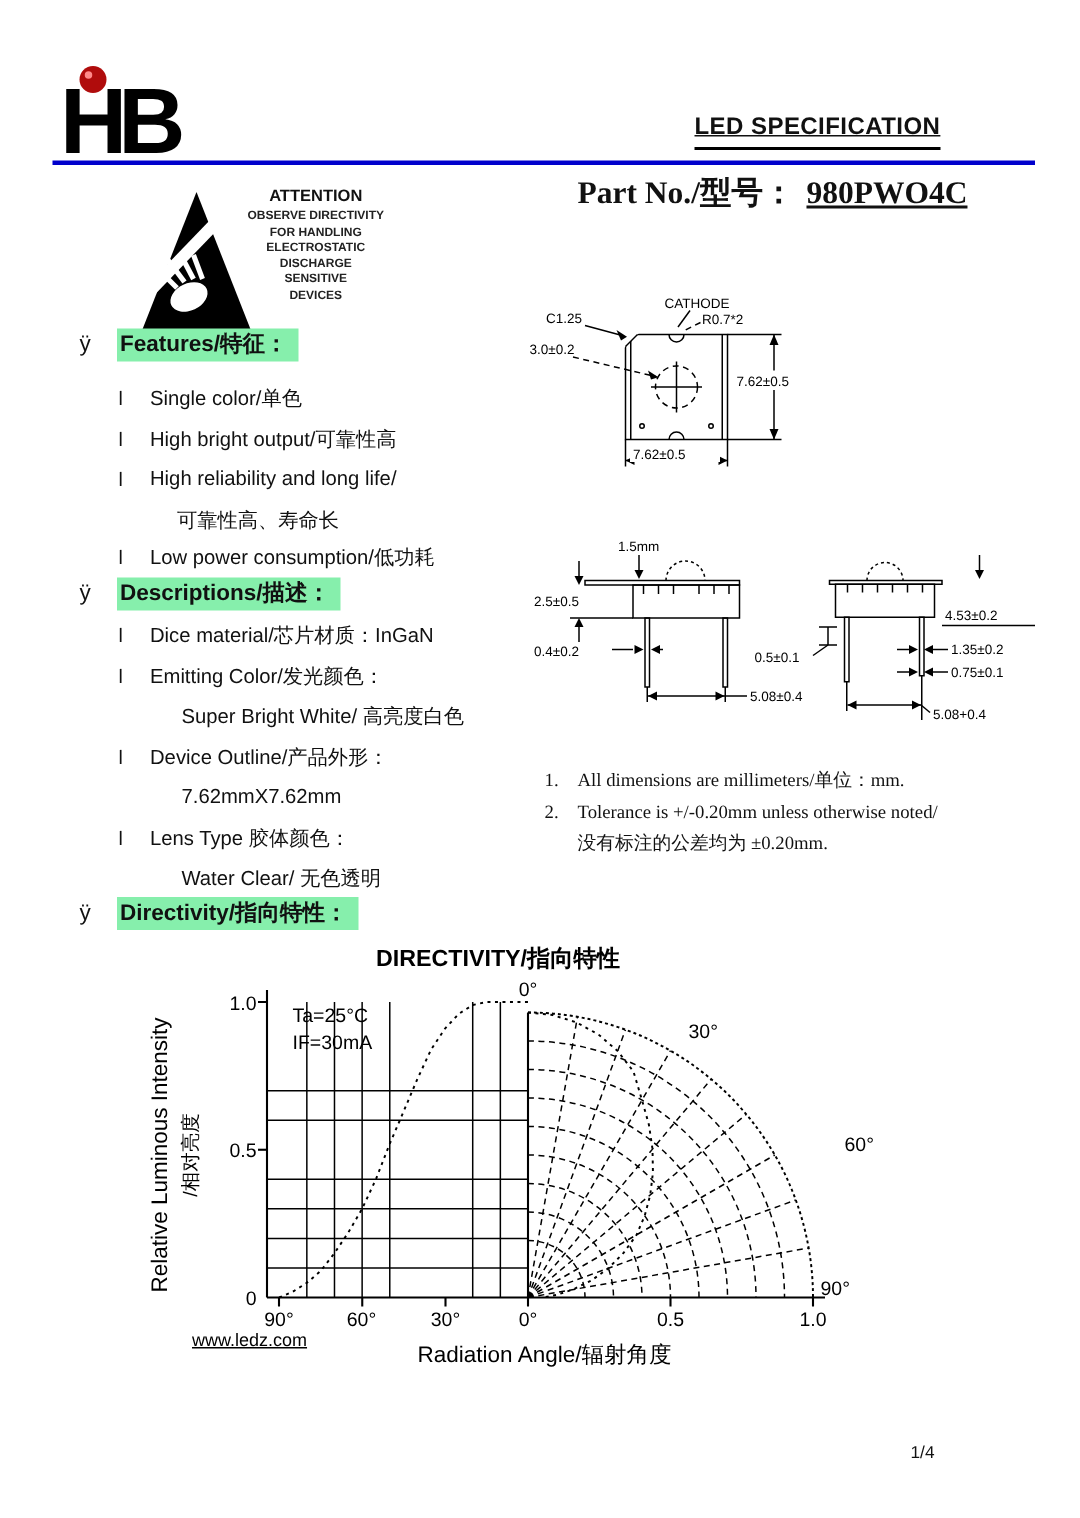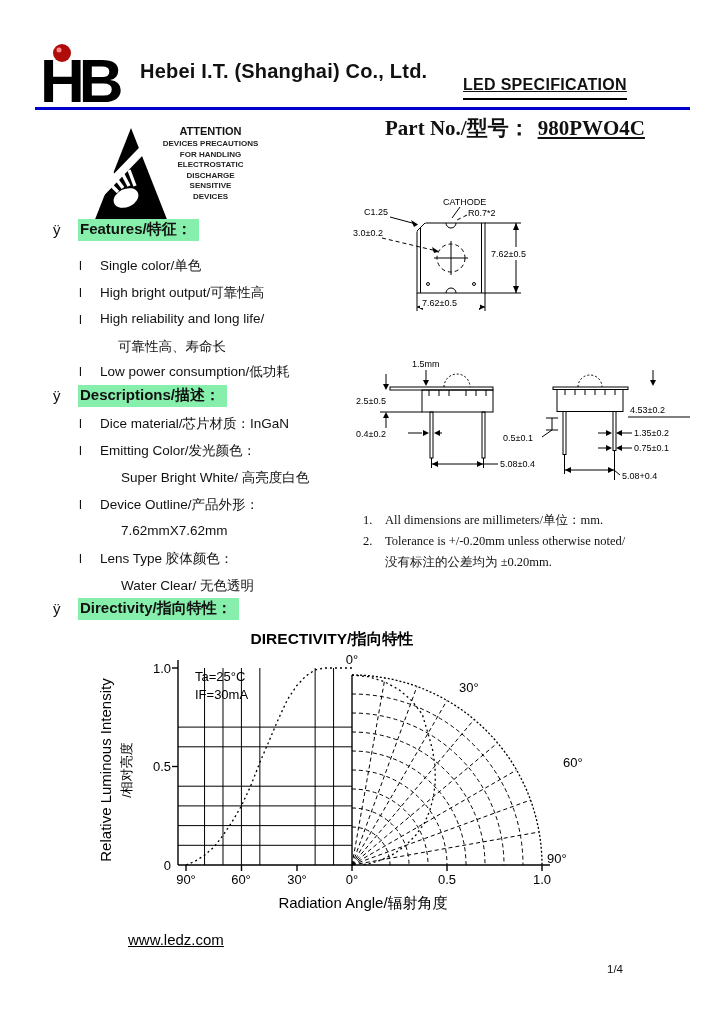--- a/index.html
+++ b/index.html
@@ -37,52 +37,51 @@
   
   #grid-cart line{stroke:#000;stroke-width:1;}
   #grid-polar line{stroke:#000;stroke-width:1;stroke-dasharray:4 3;}
   #grid-polar path{stroke:#000;fill:none;stroke-width:1;stroke-dasharray:4 3;}
   .axis{stroke:#000;stroke-width:1.4;fill:none;}
   .curve{stroke:#000;stroke-width:1.3;fill:none;stroke-dasharray:2 3;}
   .cht-lab{font-size:13px;}
   .cht-title{font-size:15.5px;font-weight:bold;}
   .cht-axis-title{font-size:15px;}
   
-  .footer-link{left:128px;top:931px;font-size:15px;text-decoration:underline;color:#000;}
+  .footer-link{left:128px;top:886px;font-size:12px;text-decoration:underline;color:#000;}
   .page-num{left:607px;top:946px;font-size:11.5px;margin-top:17px;}
 </style>
 </head>
 <body>
 
 <div id="page">
 
   <svg class="abs" style="left:26px;top:36px;" width="112" height="76" viewBox="0 0 112 76">
     <text x="14" y="66" font-size="62" font-weight="bold" letter-spacing="-6">HB</text>
     <circle cx="36" cy="17" r="9" fill="#b00c0c"></circle>
     <circle cx="33" cy="14" r="2.5" fill="#ff8a8a"></circle>
   </svg>
-  <div class="abs company">Hebei I.T. (Shanghai) Co., Ltd.</div>
   <div class="abs doc-title">LED SPECIFICATION</div>
   <div class="abs blue-rule" style="background: rgb(0, 0, 204);"></div>
   <div class="abs part-row">
     <span>Part No./型号：</span><span class="part-num">980PWO4C</span>
   </div>
 
   <svg class="abs" style="left:92px;top:126px;" width="78" height="100" viewBox="0 0 78 100">
     <polygon points="39,2 76,96 2,96" fill="#000"></polygon>
     <line x1="6" y1="70" x2="62" y2="12" stroke="#fff" stroke-width="8"></line>
     <ellipse cx="34" cy="72" rx="13" ry="9" fill="#fff" transform="rotate(-25 34 72)"></ellipse>
     <line x1="26" y1="66" x2="12" y2="52" stroke="#fff" stroke-width="3.4"></line>
     <line x1="31" y1="62" x2="19" y2="46" stroke="#fff" stroke-width="3.4"></line>
     <line x1="37" y1="60" x2="28" y2="43" stroke="#fff" stroke-width="3.4"></line>
     <line x1="43" y1="60" x2="37" y2="44" stroke="#fff" stroke-width="3.4"></line>
   </svg>
   <div class="abs att-text">
     <div class="att-title">ATTENTION</div>
-    <div class="att-line">DEVICES PRECAUTIONS</div>
+    <div class="att-line">OBSERVE DIRECTIVITY</div>
     <div class="att-line">FOR HANDLING</div>
     <div class="att-line">ELECTROSTATIC</div>
     <div class="att-line">DISCHARGE</div>
     <div class="att-line">SENSITIVE</div>
     <div class="att-line">DEVICES</div>
   </div>
 
   <span class="abs sec-marker" style="left:53px;top:221px;">ÿ</span>
   <span class="abs sec-head" style="left:78px;top:219px;">Features/特征：</span>
   <span class="abs item-marker" style="left:79px;top:258px;">l</span>

